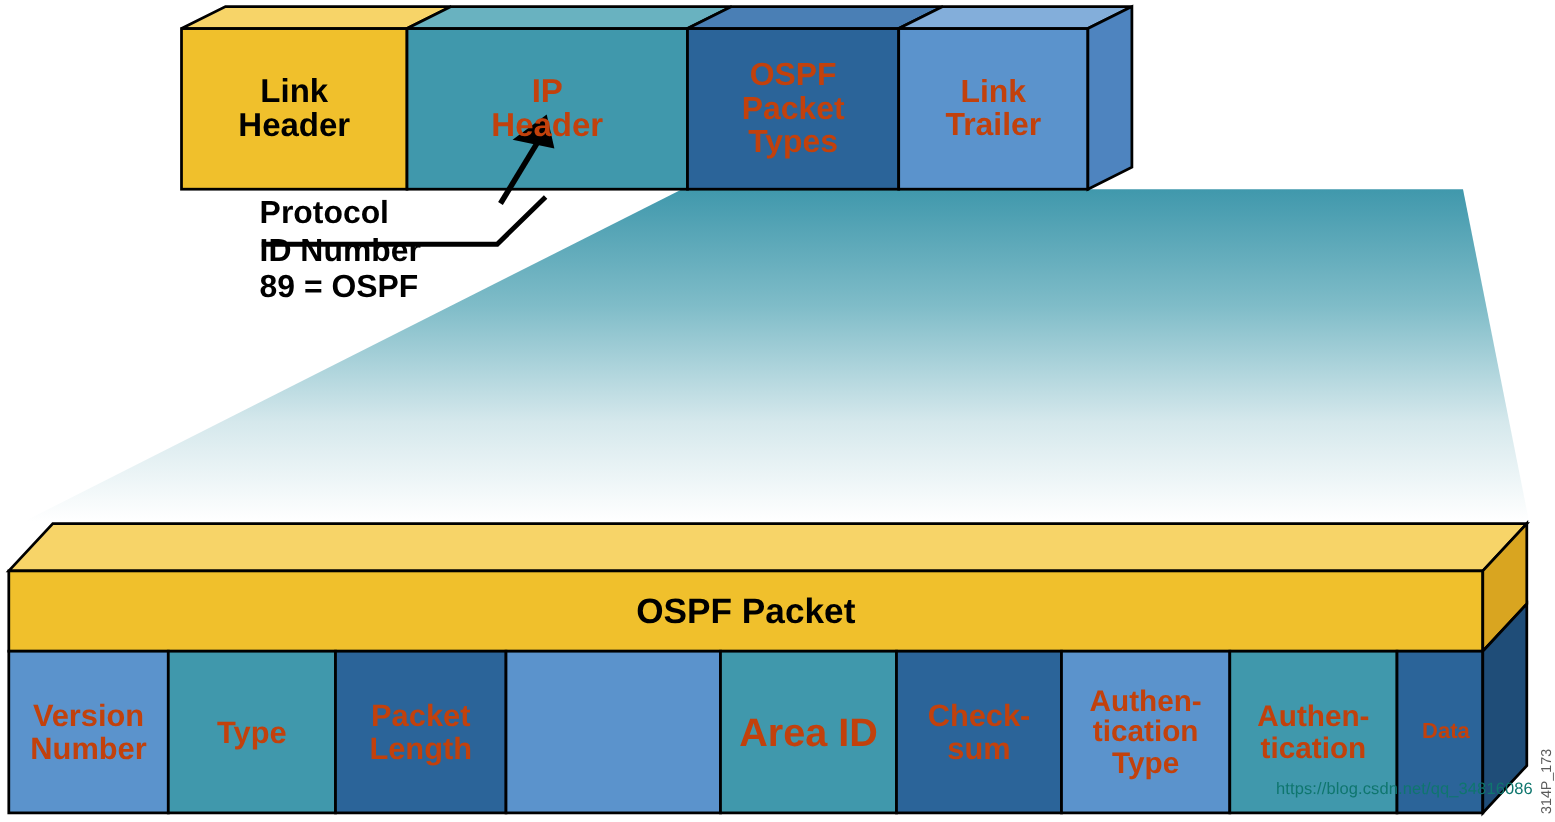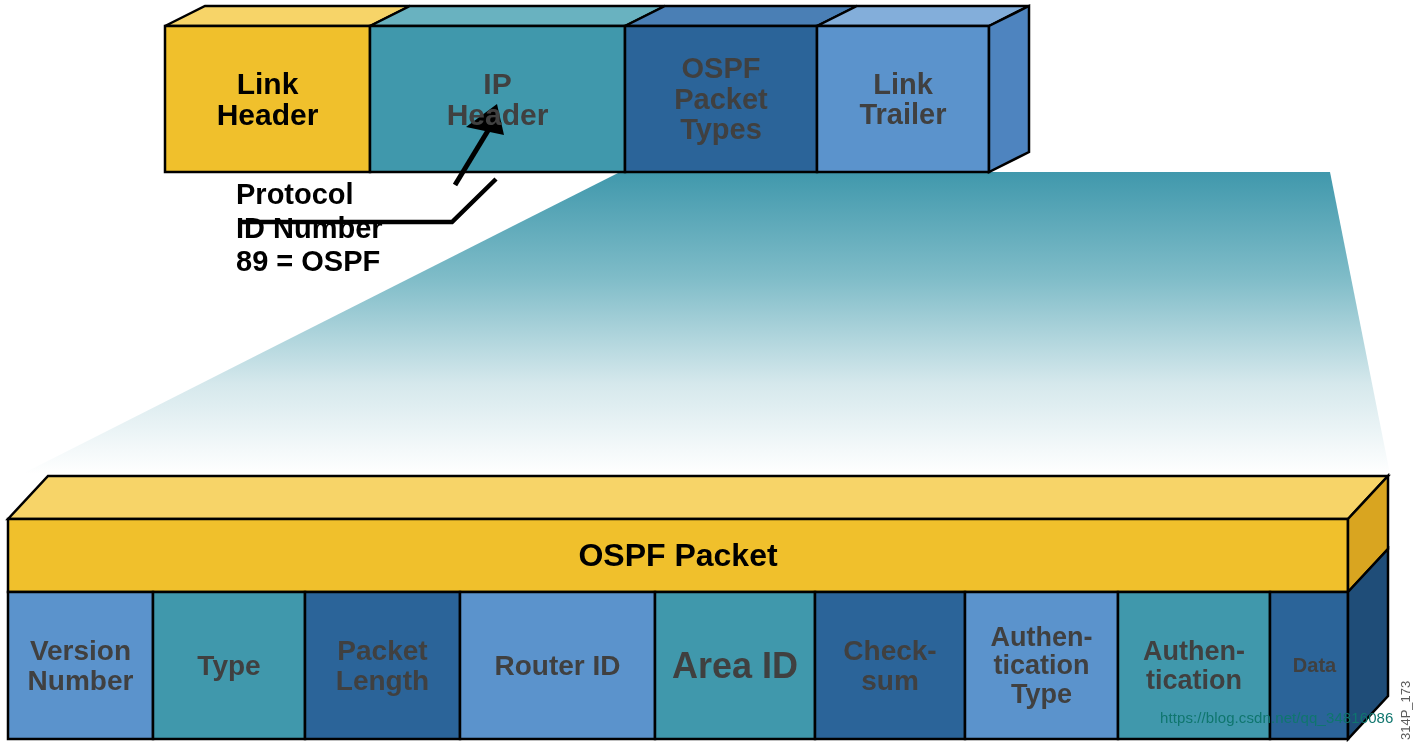--- a/index.html
+++ b/index.html
@@ -3,21 +3,21 @@
 <meta charset="utf-8">
 <style>
   html,body{margin:0;padding:0;background:#ffffff;}
   body{width:1414px;height:747px;position:relative;overflow:hidden;
        font-family:"Liberation Sans","DejaVu Sans",sans-serif;}
   #stage{position:absolute;left:0;top:0;width:1414px;height:747px;}
   #stage svg{position:absolute;left:0;top:0;}
   .lbl{position:absolute;display:flex;align-items:center;justify-content:center;
        text-align:center;font-weight:bold;line-height:1.05;
        -webkit-font-smoothing:antialiased;pointer-events:none;}
-  .white{color:#404040;}
+  .white{color:#c2410c;}
   .black{color:#000000;}
   .wm{position:absolute;color:#0f766e;font-weight:normal;font-size:15px;
       white-space:nowrap;letter-spacing:.1px;}
   .vcode{position:absolute;color:#5a5a5a;font-size:13px;font-weight:normal;
          transform:rotate(-90deg);transform-origin:left top;white-space:nowrap;}
 </style>
 </head>
 <body>
 
 <div id="stage">
@@ -93,21 +93,20 @@
 </div>
 
 <div class="lbl black" style="left:8px;top:519px;width:1340px;height:73px;font-size:32px;">OSPF Packet</div>
 
 <div class="lbl white" style="left:153px;top:592px;width:152px;height:147px;font-size:28px;">Type</div>
 
 <div class="lbl white" style="left:305px;top:592px;width:155px;height:147px;font-size:28px;">
   <span><span>Packet</span><br><span>Length</span></span>
 </div>
 
-<div class="lbl white" style="left:460px;top:592px;width:195px;height:147px;font-size:28px;">Router ID</div>
 
 <div class="lbl white" style="left:655px;top:592px;width:160px;height:147px;font-size:36px;">Area ID</div>
 
 <div class="lbl white" style="left:815px;top:592px;width:150px;height:147px;font-size:28px;">
   <span><span>Check-</span><br><span>sum</span></span>
 </div>
 
 <div class="lbl white" style="left:965px;top:592px;width:153px;height:147px;font-size:27px;">
   <span><span>Authen-</span><br><span>tication</span><br><span>Type</span></span>
 </div>

